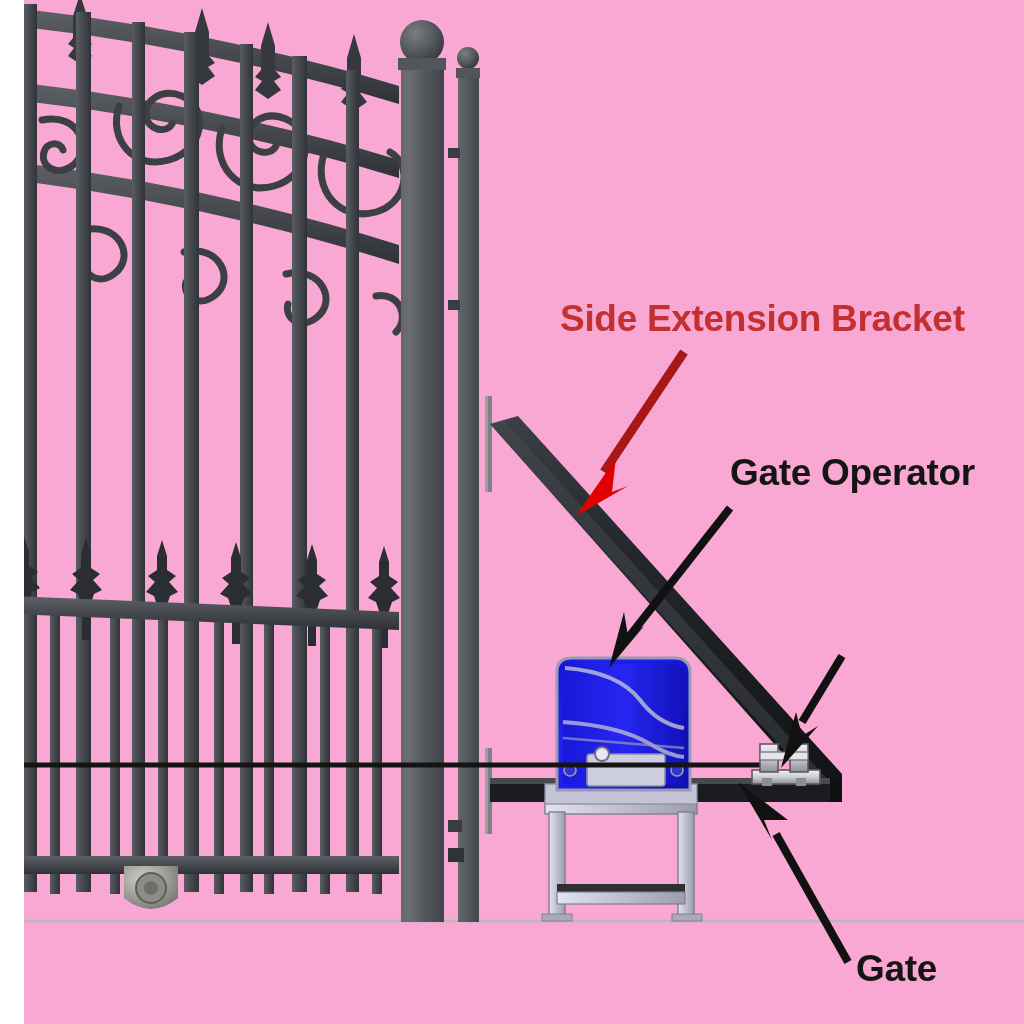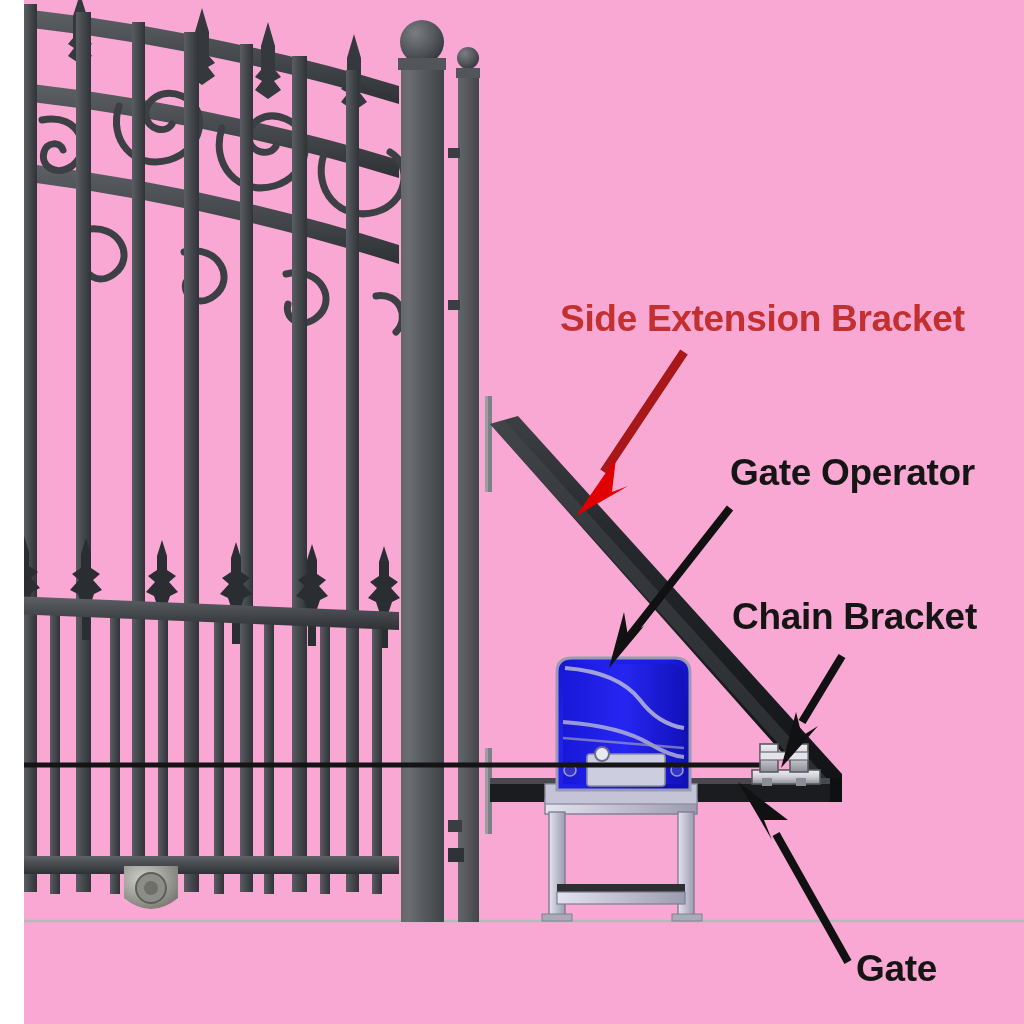--- a/index.html
+++ b/index.html
@@ -317,17 +317,16 @@
       <line x1="824" y1="962" x2="752" y2="834" stroke="#111111" stroke-width="8" stroke-linecap="butt"></line>
       <path d="M 714,782 L 764,820 L 740,820 L 748,840 Z" fill="#111111"></path>
     </g>
 
   </svg>
 
   <div class="label label-red" id="label-side-extension-bracket">Side Extension Bracket</div>
 
   <div class="label label-black" id="label-gate-operator">Gate Operator</div>
 
-  <div class="label label-black" id="label-chain-bracket">Chain Bracket</div>
 
   <div class="label label-black" id="label-chain">Gate</div>
 
 </div>
 
 </body></html>

